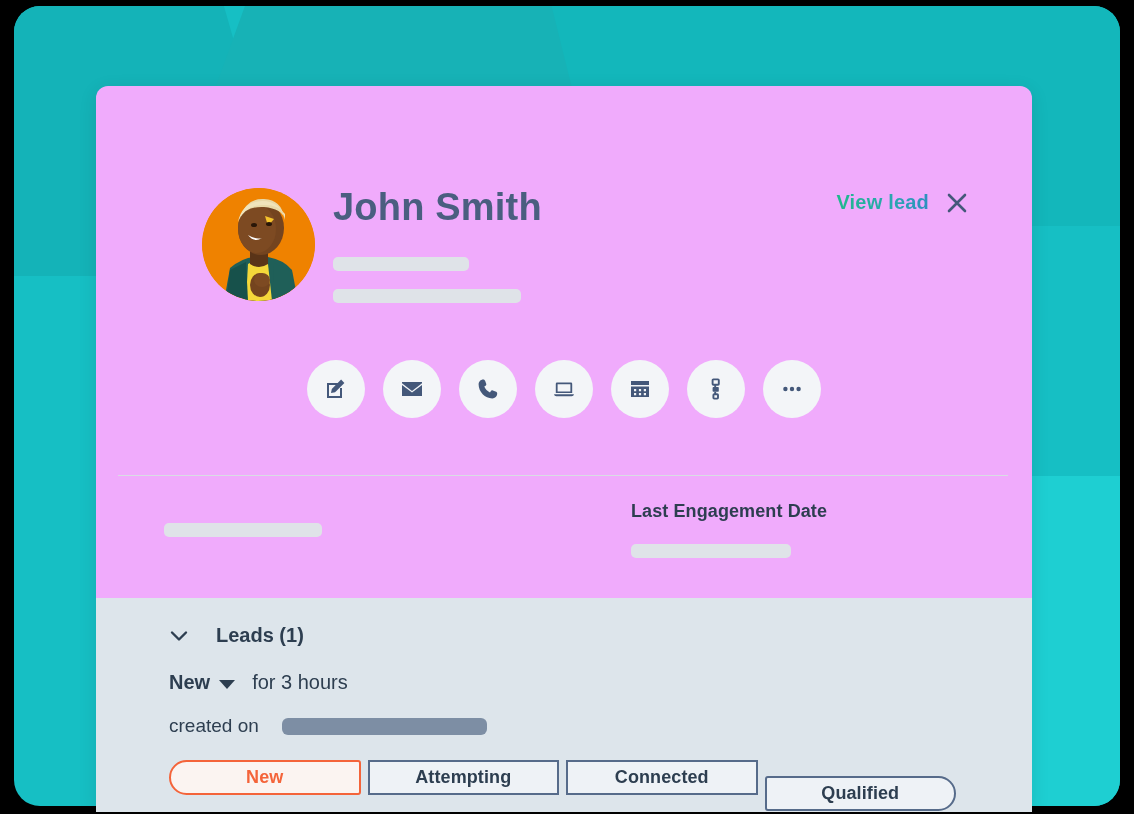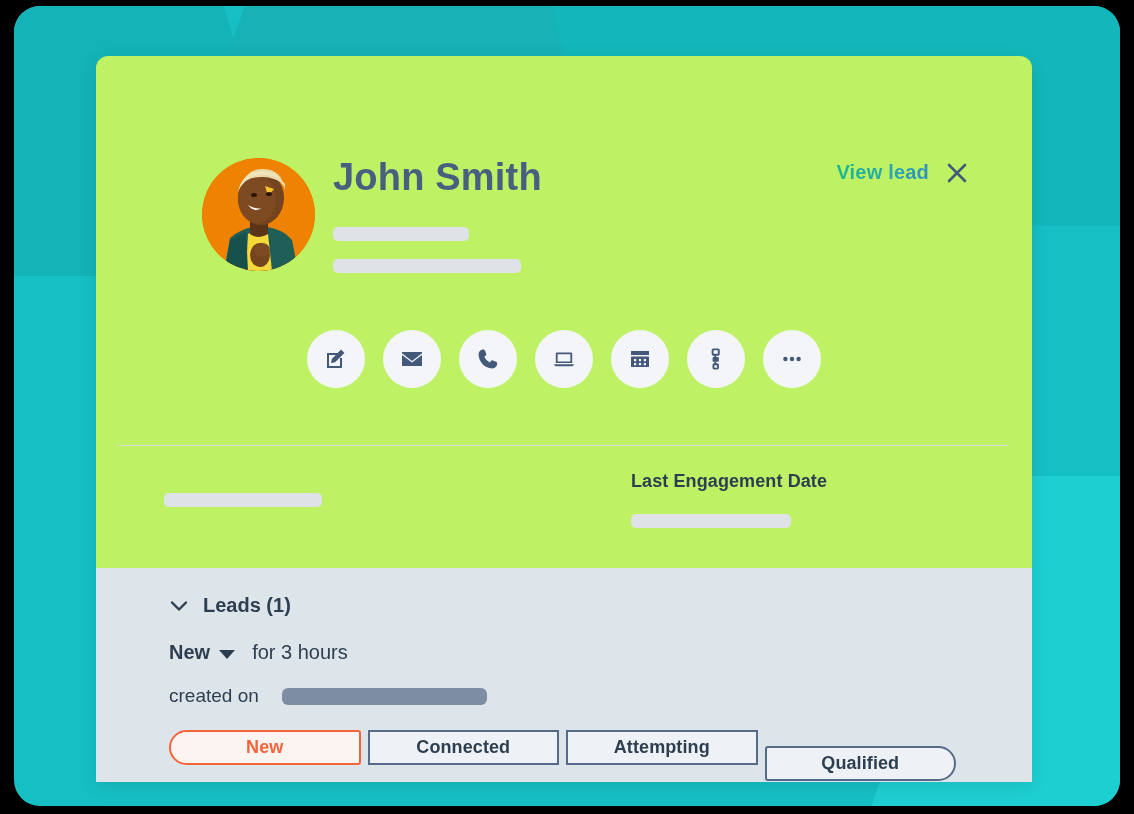--- a/index.html
+++ b/index.html
@@ -56,24 +56,24 @@
     top: -60px; left: -120px;
     width: 360px; height: 330px;
     background: #14b3b8;
     transform: skewX(16deg);
   }
 
   
   .card {
     position: absolute;
     left: 96px;
-    top: 56px;
+    top: 86px;
     width: 936px;
     height: 726px;
-    background: #bef264;
+    background: #f0abfc;
     border-radius: 12px 12px 0 0;
     overflow: hidden;
     box-shadow: 0 4px 18px rgba(0,0,0,0.10);
   }
 
   
   .header {
     position: relative;
     height: 300px;
   }
@@ -190,21 +190,21 @@
     position: absolute;
     left: 0; right: 0;
     top: 512px;
     bottom: 0;
     background: #dde5eb;
     padding: 26px 0 0 0;
   }
   .leads-head {
     display: flex;
     align-items: center;
-    gap: 13px;
+    gap: 26px;
     margin-left: 72px;
     cursor: pointer;
   }
   .chevron-down { width: 22px; height: 22px; display: block; }
   .leads-title {
     font-size: 20px;
     font-weight: bold;
     color: #2d3e50;
   }
 
@@ -437,21 +437,21 @@
         <span class="stage-duration">for 3 hours</span>
       </div>
 
       <div class="created-line">
         <span class="created-label">created on</span>
         <span class="created-skel"></span>
       </div>
 
       <div class="pipeline">
         <div class="stage-btn first">New</div>
+        <div class="stage-btn">Attempting</div>
         <div class="stage-btn">Connected</div>
-        <div class="stage-btn">Attempting</div>
         <div class="stage-btn last">Qualified</div>
       </div>
 
     </div>
 
   </div>
 </div>
 
 </body></html>

